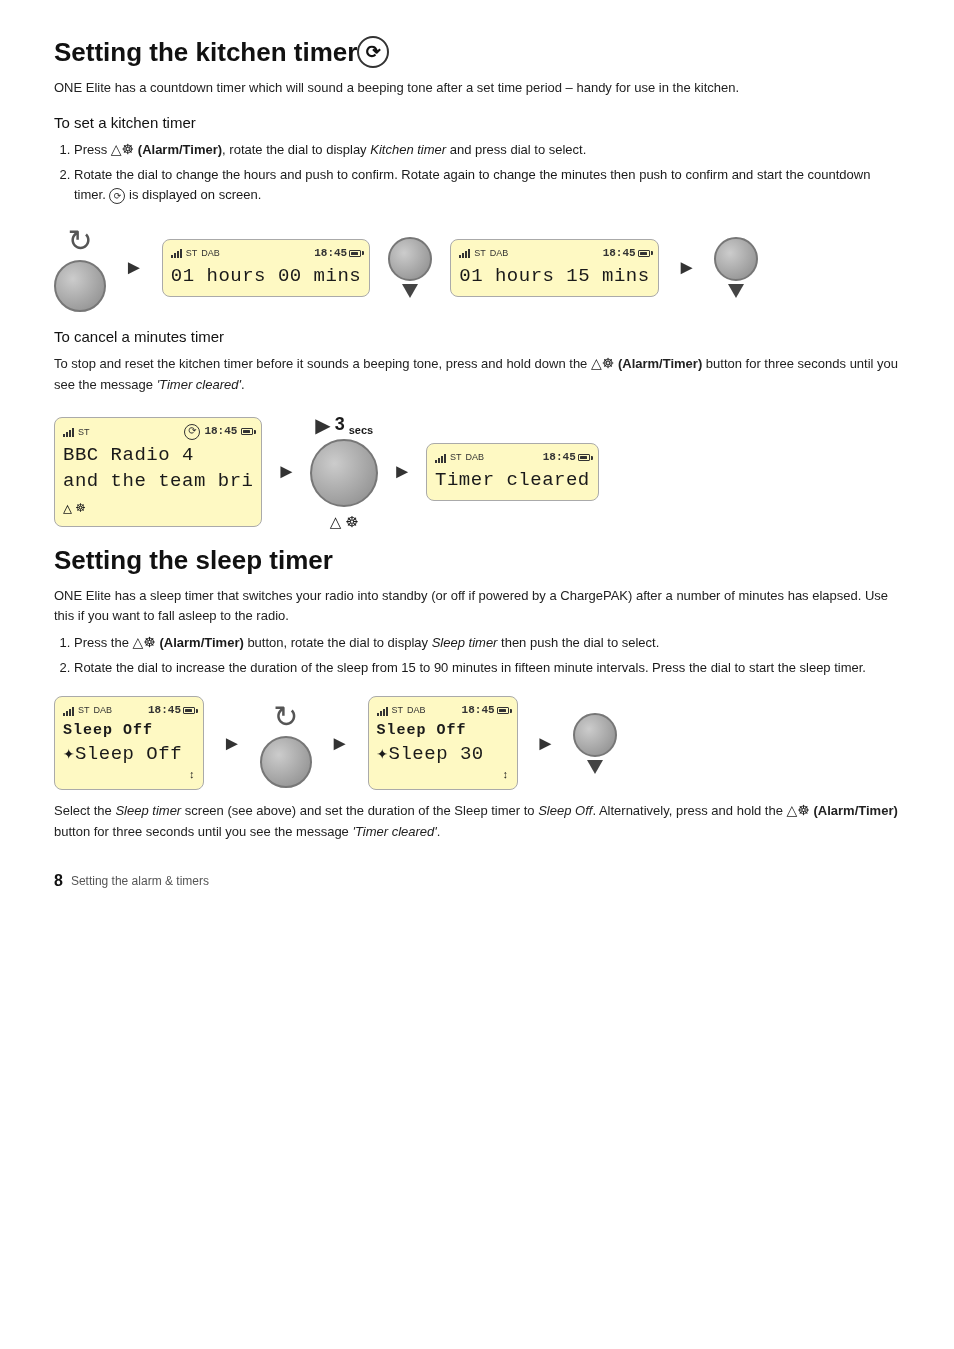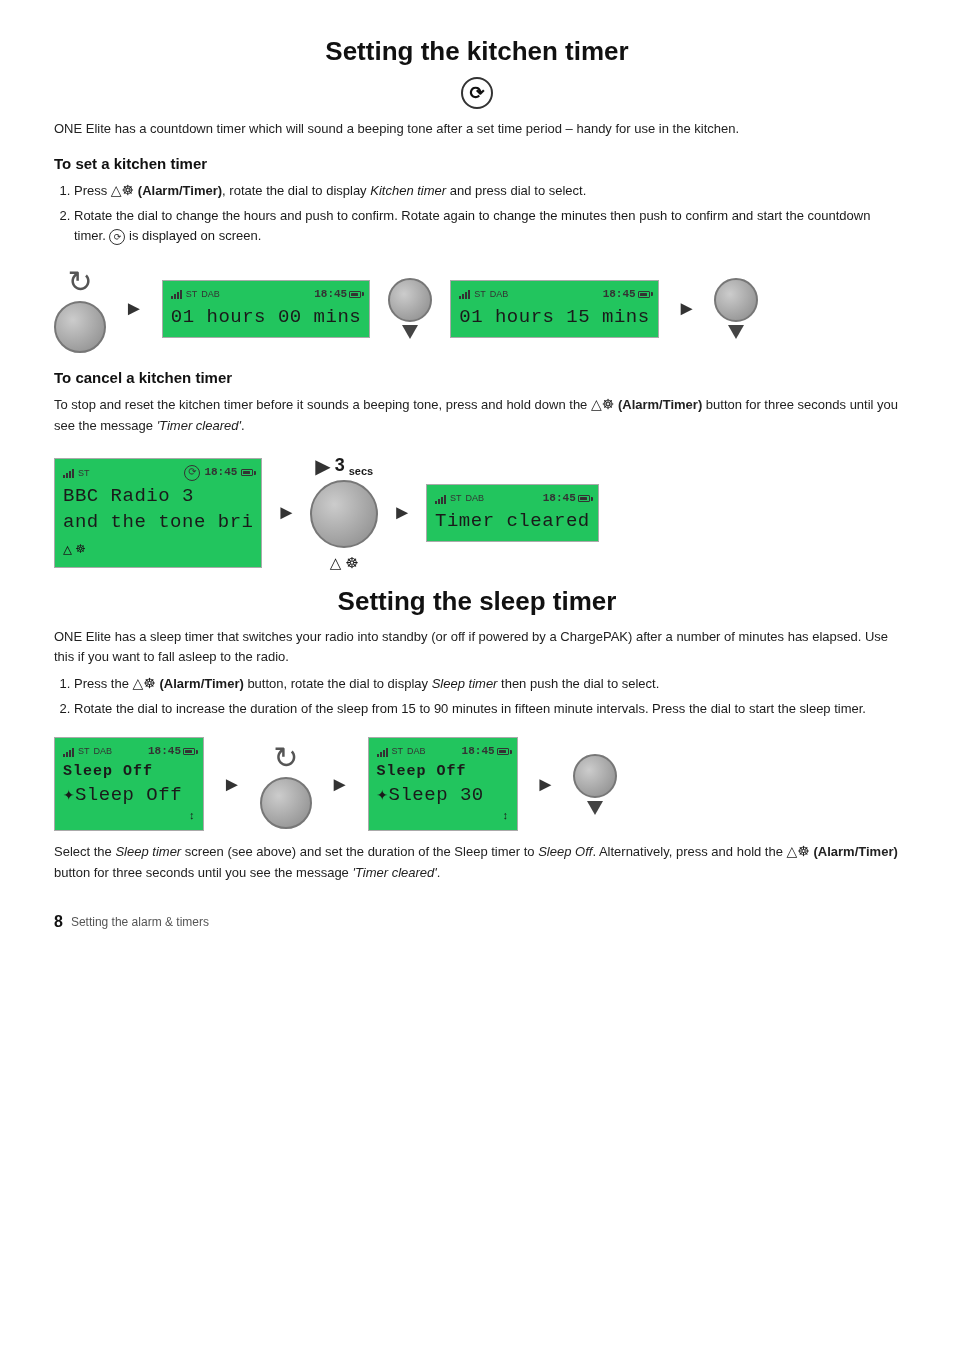--- a/index.html
+++ b/index.html
@@ -14,37 +14,35 @@
     }
 
     
     .section-title {
       font-size: 26px;
       font-weight: bold;
       color: #111;
       margin-bottom: 10px;
       display: flex;
       align-items: center;
-      gap: 10px;
-      flex-direction: column;
     }
     .section-title .timer-icon {
       display: inline-flex;
       align-items: center;
       justify-content: center;
       width: 32px;
       height: 32px;
       border: 2.5px solid #333;
       border-radius: 50%;
       font-size: 18px;
       line-height: 1;
     }
     .subsection-title {
       font-size: 15px;
-      font-weight: bold;
+      font-weight: normal;
       color: #111;
       margin-bottom: 8px;
       margin-top: 16px;
     }
 
     
     .body-text {
       font-size: 13px;
       line-height: 1.55;
       margin-bottom: 6px;
@@ -64,23 +62,23 @@
     }
 
     
     .display-row {
       display: flex;
       align-items: center;
       gap: 18px;
       margin: 18px 0 10px 0;
     }
     .display-box {
-      background: #22c55e;
+      background: #fef9c3;
       border: 1.5px solid #aaa;
-      border-radius: 0;
+      border-radius: 8px;
       padding: 6px 8px 6px 8px;
       font-family: 'Courier New', monospace;
       font-size: 13px;
       line-height: 1.4;
       min-width: 150px;
       position: relative;
     }
     .display-box .status-row {
       display: flex;
       justify-content: space-between;
@@ -350,21 +348,21 @@
     </div>
 
     <span class="arrow-right">►</span>
 
     <div style="display:flex;flex-direction:column;align-items:center;">
       <div class="knob" style="width:44px;height:44px;"></div>
       <div style="width:0;height:0;border-left:8px solid transparent;border-right:8px solid transparent;border-top:14px solid #444;margin-top:3px;"></div>
     </div>
   </div>
 
-  <div class="subsection-title">To cancel a kitchen timer</div>
+  <div class="subsection-title">To cancel a minutes timer</div>
 
   <p class="body-text">
     To stop and reset the kitchen timer before it sounds a beeping tone, press and hold down the
     <span class="alarm-sym">△☸</span>
     <b>(Alarm/Timer)</b> button for three seconds until you see the message <i>'Timer cleared'</i>.
   </p>
 
   <div class="display-row-cancel">
 
     <div class="display-box cancel-display">
@@ -379,22 +377,22 @@
           <span class="small-tag">ST</span>
         </div>
         <div style="display:flex;align-items:center;gap:4px;">
           <span class="inline-icon" style="font-size:10px;">⟳</span>
           <span style="font-size:11px;font-weight:bold;">18:45</span>
           <div class="battery-icon">
               <div class="battery-fill"></div>
             </div>
         </div>
       </div>
-      <div class="sub-line">BBC Radio 3</div>
-      <div class="sub-line">and the tone bri</div>
+      <div class="sub-line">BBC Radio 4</div>
+      <div class="sub-line">and the team bri</div>
       <div class="alarm-icons-row">
         <span>△</span>
         <span>☸</span>
       </div>
     </div>
 
     <span class="arrow-right">►</span>
 
     <div class="knob-with-secs">
       <div style="display:flex;align-items:center;gap:4px;margin-bottom:2px;">

